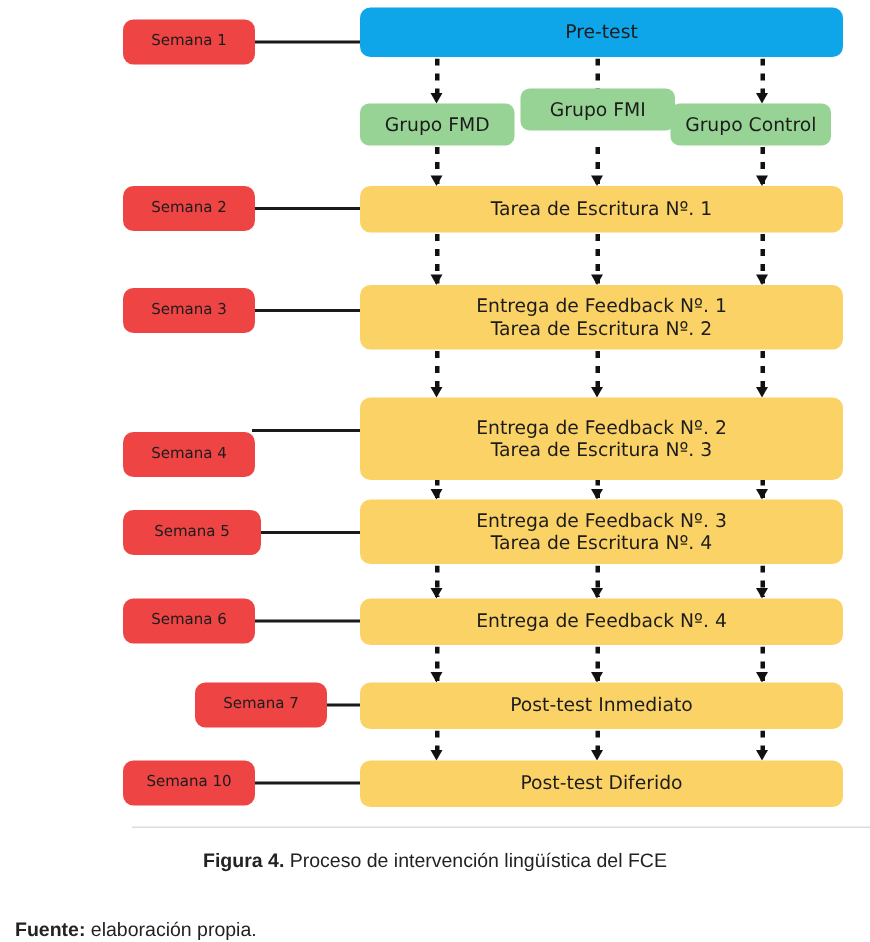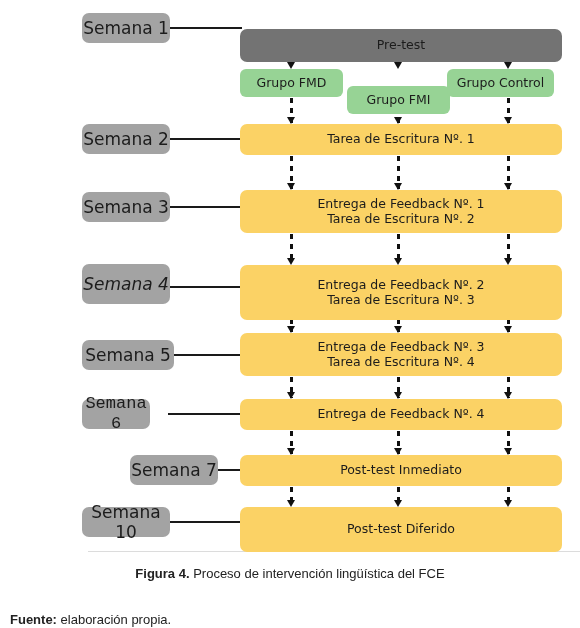--- a/index.html
+++ b/index.html
@@ -19,30 +19,30 @@
     box-sizing:border-box;
     display:flex;align-items:center;justify-content:center;
     text-align:center;
     border-radius:6px;
     color:#1c1c1c;
     line-height:1.18;
     white-space:pre-line;
     z-index:3;
   }
   .week{
-    background:#a3a3a3;
-    font-size:17px;
+    background:#ef4444;
+    font-size:10px;
     border-radius:7px;
   }
   .stage{
     background:#fbd265;
     font-size:12.5px;
     border-radius:7px;
   }
-  .stage.light{ background:#737373;margin-top:24px; }
+  .stage.light{ background:#0ea5e9; }
   .group{
     background:#97d395;
     font-size:12.5px;
     border-radius:6px;
   }
   
   .hline{
     position:absolute;
     height:2.4px;
     background:#1a1a1a;
@@ -123,42 +123,42 @@
       <div class="arrow" style="left: 396.5px; top: 431px; height: 23px;"></div>
       <div class="arrow" style="left: 506.5px; top: 431px; height: 23px;"></div>
       <div class="arrow" style="left: 289.5px; top: 487px; height: 19px;"></div>
       <div class="arrow" style="left: 396.5px; top: 487px; height: 19px;"></div>
       <div class="arrow" style="left: 506.5px; top: 487px; height: 19px;"></div>
     </div>
   <div id="week-layer">
       <div class="box week" style="left: 82px; top: 13px; width: 88px; height: 30px;">Semana 1</div>
       <div class="box week" style="left: 82px; top: 124px; width: 88px; height: 30px;">Semana 2</div>
       <div class="box week" style="left: 82px; top: 192px; width: 88px; height: 30px;">Semana 3</div>
-      <div class="box week" style="left: 82px; top: 264px; width: 88px; height: 40px; font-style: italic;">Semana 4</div>
+      <div class="box week" style="left: 82px; top: 288px; width: 88px; height: 30px;">Semana 4</div>
       <div class="box week" style="left: 82px; top: 340px; width: 92px; height: 30px;">Semana 5</div>
-      <div class="box week" style="left: 82px; top: 399px; width: 68px; height: 30px; font-family: Liberation Mono, monospace;">Semana 6</div>
+      <div class="box week" style="left: 82px; top: 399px; width: 88px; height: 30px;">Semana 6</div>
       <div class="box week" style="left: 82px; top: 455px; width: 88px; height: 30px; margin-left: 48px;">Semana 7</div>
       <div class="box week" style="left: 82px; top: 507px; width: 88px; height: 30px;">Semana 10</div>
     </div>
   <div id="stage-layer">
       <div class="box stage light" style="left: 240px; top: 5px; width: 322px; height: 33px;">Pre-test</div>
       <div class="box stage" style="left: 240px; top: 124px; width: 322px; height: 31px;">Tarea de Escritura Nº. 1</div>
       <div class="box stage" style="left: 240px; top: 190px; width: 322px; height: 43px;">Entrega de Feedback Nº. 1
 Tarea de Escritura Nº. 2</div>
       <div class="box stage" style="left: 240px; top: 265px; width: 322px; height: 55px;">Entrega de Feedback Nº. 2
 Tarea de Escritura Nº. 3</div>
       <div class="box stage" style="left: 240px; top: 333px; width: 322px; height: 43px;">Entrega de Feedback Nº. 3
 Tarea de Escritura Nº. 4</div>
       <div class="box stage" style="left: 240px; top: 399px; width: 322px; height: 31px;">Entrega de Feedback Nº. 4</div>
       <div class="box stage" style="left: 240px; top: 455px; width: 322px; height: 31px;">Post-test Inmediato</div>
-      <div class="box stage" style="left: 240px; top: 507px; width: 322px; height: 45px;">Post-test Diferido</div>
+      <div class="box stage" style="left: 240px; top: 507px; width: 322px; height: 31px;">Post-test Diferido</div>
     </div>
   <div id="group-layer">
       <div class="box group" style="left: 240px; top: 69px; width: 103px; height: 28px;">Grupo FMD</div>
-      <div class="box group" style="left: 347px; top: 86px; width: 103px; height: 28px;">Grupo FMI</div>
+      <div class="box group" style="left: 347px; top: 59px; width: 103px; height: 28px;">Grupo FMI</div>
       <div class="box group" style="left: 447px; top: 69px; width: 107px; height: 28px;">Grupo Control</div>
     </div>
 </div>
 
 <div id="caption-rule"></div>
 
 <div id="figure-caption">
   <b>Figura 4.</b><span> Proceso de intervención lingüística del FCE</span>
 </div>
 

